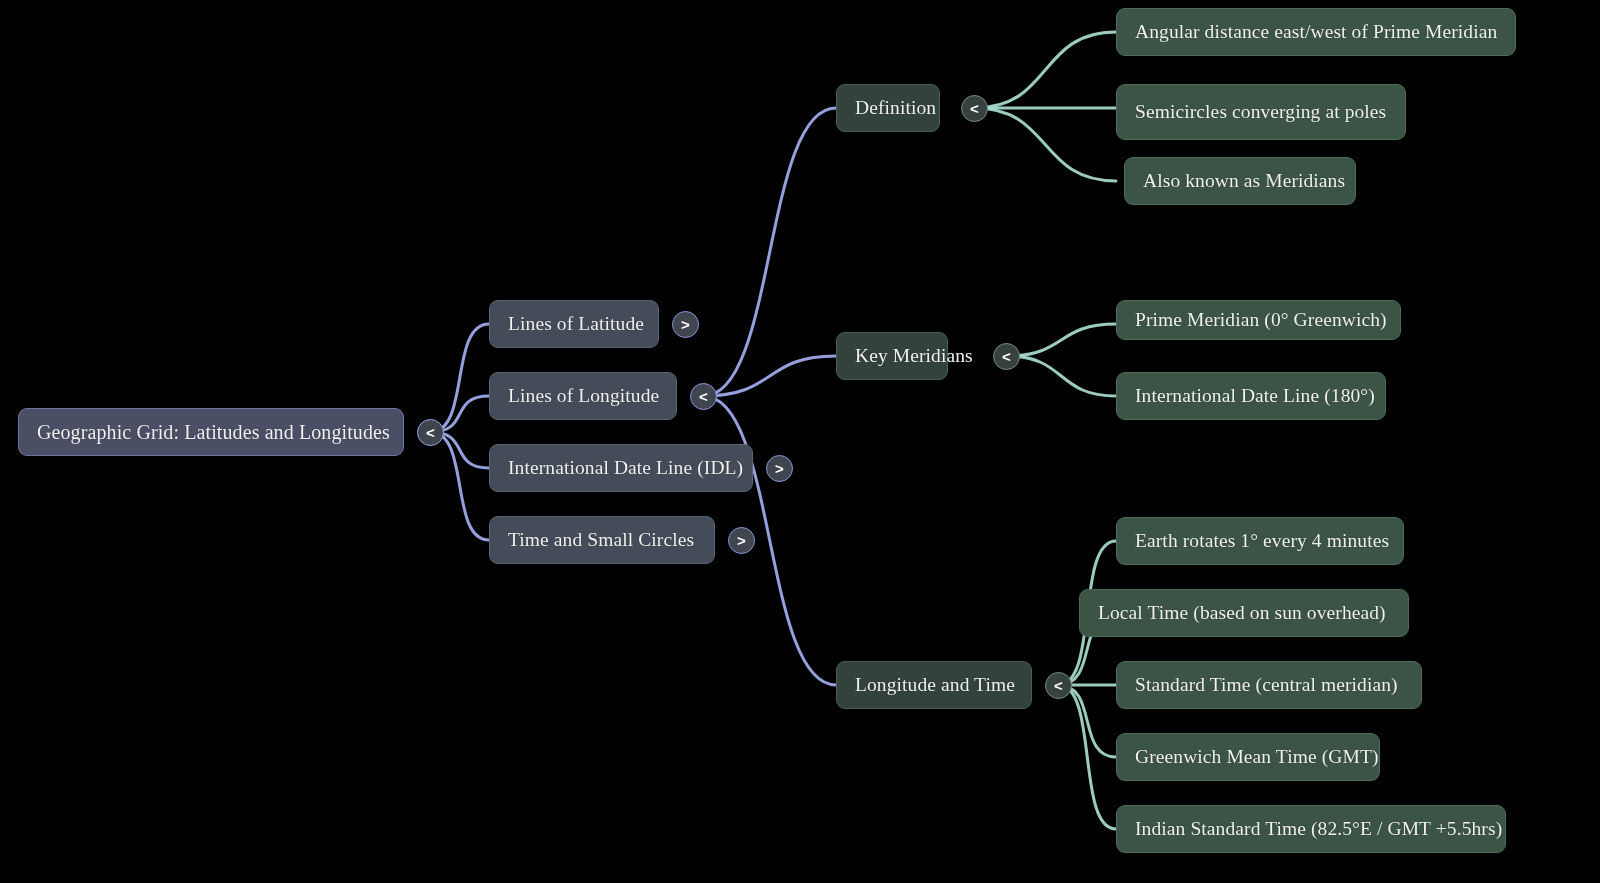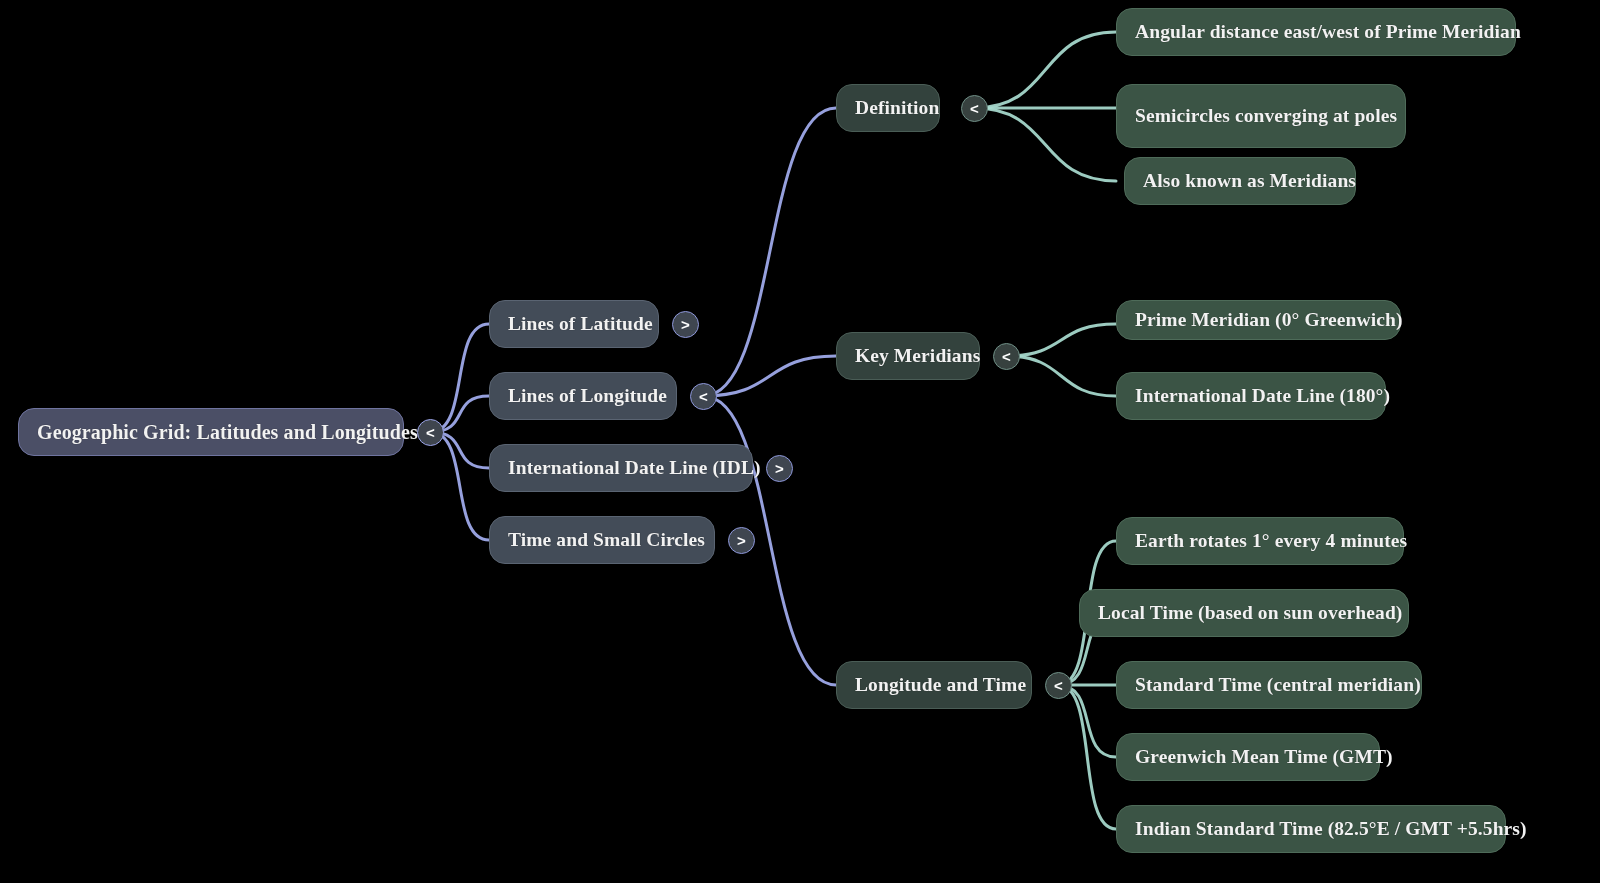--- a/index.html
+++ b/index.html
@@ -26,29 +26,28 @@
     top: 0;
     width: 1600px;
     height: 883px;
     pointer-events: none;
   }
   .node {
     position: absolute;
     box-sizing: border-box;
     display: flex;
     align-items: center;
-    border-radius: 16px;
+    border-radius: 9px;
     color: #f2f2f2;
     font-size: 19.5px;
     line-height: 1.1;
     padding: 0 18px;
     white-space: nowrap;
     letter-spacing: 0.1px;
     text-shadow: 0 0 1px rgba(0,0,0,0.55);
-    font-weight: bold;
   }
   .node.root {
     background: #4b4f66;
     border: 1px solid #6f74a0;
     font-size: 20px;
   }
   .node.lvl2 {
     background: #434c58;
     border: 1px solid #5a6472;
   }
@@ -143,38 +142,38 @@
     <span>&gt;</span>
   </div>
 
   <div class="node lvl3" style="left: 836px; top: 84px; width: 104px; height: 48px;">
     <span>Definition</span>
   </div>
   <div class="toggle pill-teal" style="left: 961px; top: 94.5px;">
     <span>&lt;</span>
   </div>
 
-  <div class="node lvl3" style="left: 836px; top: 332px; width: 144px; height: 48px;">
+  <div class="node lvl3" style="left: 836px; top: 332px; width: 112px; height: 48px;">
     <span>Key Meridians</span>
   </div>
   <div class="toggle pill-teal" style="left: 993px; top: 342.5px;">
     <span>&lt;</span>
   </div>
 
   <div class="node lvl3" style="left: 836px; top: 661px; width: 196px; height: 48px;">
     <span>Longitude and Time</span>
   </div>
   <div class="toggle pill-teal" style="left: 1045px; top: 671.5px;">
     <span>&lt;</span>
   </div>
 
   <div class="node leaf" style="left: 1116px; top: 8px; width: 400px; height: 48px;">
     <span>Angular distance east/west of Prime Meridian</span>
   </div>
-  <div class="node leaf" style="left: 1116px; top: 84px; width: 290px; height: 64px;">
+  <div class="node leaf" style="left: 1116px; top: 84px; width: 290px; height: 56px;">
     <span>Semicircles converging at poles</span>
   </div>
   <div class="node leaf" style="left: 1124px; top: 157px; width: 232px; height: 48px;">
     <span>Also known as Meridians</span>
   </div>
 
   <div class="node leaf" style="left: 1116px; top: 300px; width: 285px; height: 40px;">
     <span>Prime Meridian (0° Greenwich)</span>
   </div>
   <div class="node leaf" style="left: 1116px; top: 372px; width: 270px; height: 48px;">

